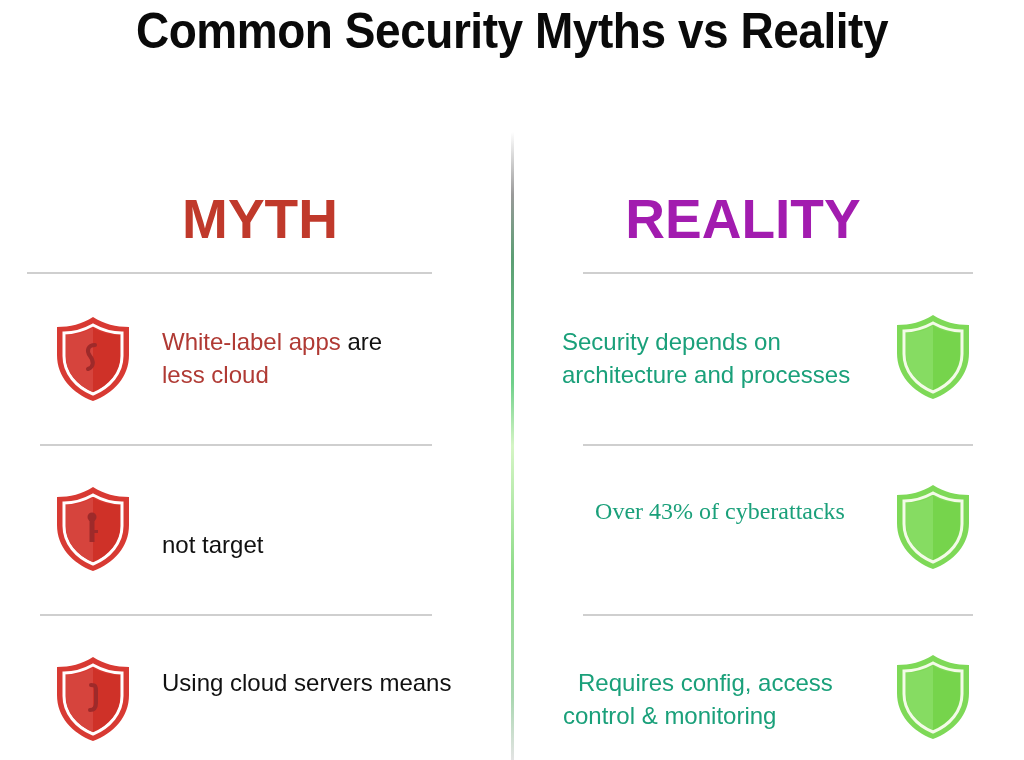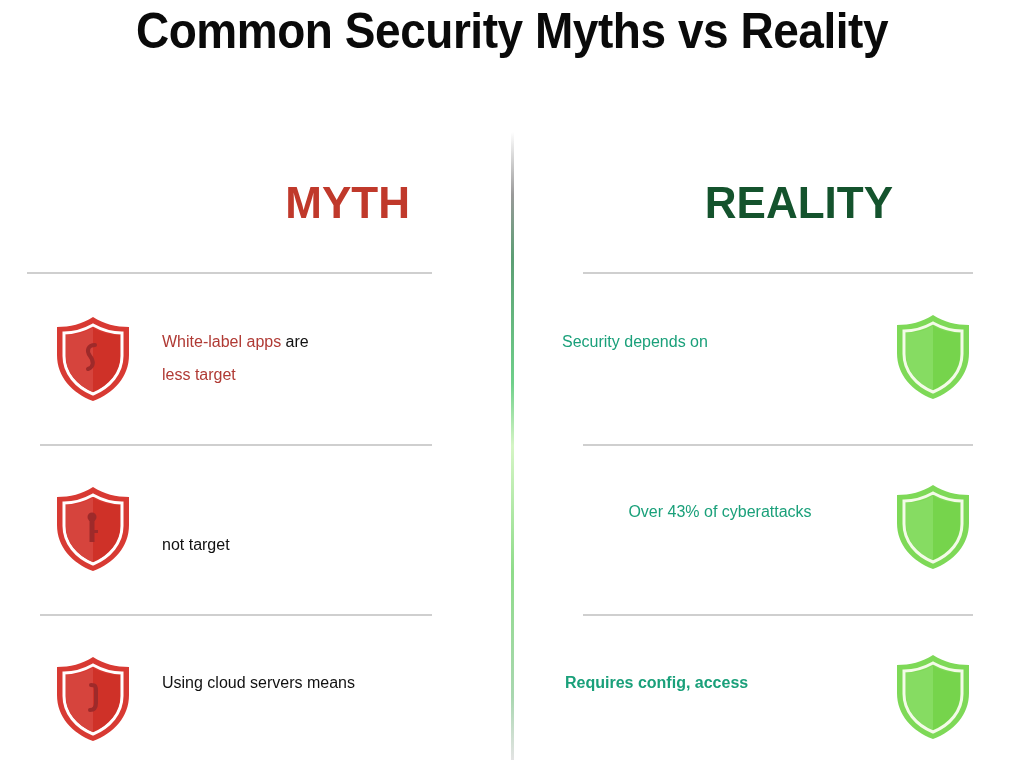--- a/index.html
+++ b/index.html
@@ -6,22 +6,22 @@
     html, body { width: 1024px; height: 760px; background: #ffffff; overflow: hidden; }
     body { position: relative; font-family: "Liberation Sans", "DejaVu Sans", sans-serif; }
 
     .title {
       position: absolute; left: 0; top: 2px; width: 1024px;
       text-align: center; font-size: 50px; font-weight: bold; color: #0a0a0a;
       letter-spacing: -0.5px; transform: scaleX(0.92); transform-origin: center;
     }
 
     .col-heading {
-      position: absolute; top: 178px; font-size: 44px; font-weight: bold;
-      text-align: right; letter-spacing: 0px;
+      position: absolute; top: 187px; font-size: 55px; font-weight: bold;
+      text-align: center; letter-spacing: 0px;
     }
     .myth-heading { left: 110px; width: 300px; }
     .reality-heading { left: 593px; width: 300px; }
 
     .center-divider {
       position: absolute; left: 511px; top: 132px; width: 3px; height: 628px;
       background: linear-gradient(to bottom,
         rgba(200,200,200,0) 0%,
         #9a9a9a 10%,
         #5c9e74 20%,
@@ -30,32 +30,32 @@
         #8fdc8a 70%,
         #a9d7b0 90%,
         rgba(200,200,200,0.5) 100%);
     }
 
     .hr { position: absolute; height: 2px; background: #cfcfcf; }
 
     .shield { position: absolute; width: 78px; height: 88px; }
 
     .stmt {
-      position: absolute; font-size: 16px; line-height: 33px; color: #111111;
+      position: absolute; font-size: 24px; line-height: 33px; color: #111111;
     }
     .myth-red { color: #b03a34; }
     .reality-text { color: #1aa07a; }
   </style>
 </head>
 <body>
 
 <div class="title">Common Security Myths vs Reality</div>
 
 <div class="col-heading myth-heading" style="color:#c0392b;">MYTH</div>
-<div class="col-heading reality-heading" style="color:#14532d;">REALITY</div>
+<div class="col-heading reality-heading" style="color:#a21caf;">REALITY</div>
 
 <div class="center-divider"></div>
 
 <div class="hr" style="left:27px; top:272px; width:405px;"></div>
 <div class="hr" style="left:40px; top:444px; width:392px;"></div>
 <div class="hr" style="left:40px; top:614px; width:392px;"></div>
 
 <div class="hr" style="left:583px; top:272px; width:390px;"></div>
 <div class="hr" style="left:583px; top:444px; width:390px;"></div>
 <div class="hr" style="left:583px; top:614px; width:390px;"></div>
@@ -63,21 +63,21 @@
 <div>
   <svg class="shield" style="left:54px; top:315px;" viewBox="0 0 78 88">
     <path d="M39 2 C28 9 16 12 3 12 L3 40 C3 62 18 78 39 86 C60 78 75 62 75 40 L75 12 C62 12 50 9 39 2 Z" fill="#d83a33"></path>
     <path d="M39 10 C30 15 20 18 10 18 L10 41 C10 58 22 72 39 79 C56 72 68 58 68 41 L68 18 C58 18 48 15 39 10 Z" fill="none" stroke="#ffffff" stroke-width="3"></path>
     <path d="M39 13 C30 18 21 20 12 20 L12 41 C12 57 23 70 39 77 Z" fill="#d6443d"></path>
     <path d="M39 13 C48 18 57 20 66 20 L66 41 C66 57 55 70 39 77 Z" fill="#cf3128"></path>
     <path d="M41 30 C34 30 32 36 36 41 C40 46 40 52 34 54" fill="none" stroke="#9e2a2a" stroke-width="4" stroke-linecap="round"></path>
   </svg>
   <div class="stmt" style="left:162px; top:325px;">
     <span class="myth-red">White-label apps</span><span> are</span><br>
-    <span class="myth-red">less target</span>
+    <span class="myth-red">less cloud</span>
   </div>
 </div>
 
 <div>
   <svg class="shield" style="left:54px; top:485px;" viewBox="0 0 78 88">
     <path d="M39 2 C28 9 16 12 3 12 L3 40 C3 62 18 78 39 86 C60 78 75 62 75 40 L75 12 C62 12 50 9 39 2 Z" fill="#d83a33"></path>
     <path d="M39 10 C30 15 20 18 10 18 L10 41 C10 58 22 72 39 79 C56 72 68 58 68 41 L68 18 C58 18 48 15 39 10 Z" fill="none" stroke="#ffffff" stroke-width="3"></path>
     <path d="M39 13 C30 18 21 20 12 20 L12 41 C12 57 23 70 39 77 Z" fill="#d6443d"></path>
     <path d="M39 13 C48 18 57 20 66 20 L66 41 C66 57 55 70 39 77 Z" fill="#cf3128"></path>
     <circle cx="38" cy="32" r="4.5" fill="#9e2a2a"></circle>
@@ -99,44 +99,46 @@
     <path d="M37 30 C42 30 42 32 42 36 L42 48 C42 53 40 55 36 55" fill="none" stroke="#9e2a2a" stroke-width="4" stroke-linecap="round"></path>
   </svg>
   <div class="stmt" style="left:162px; top:666px;">
     <span>Using cloud servers means</span><br>
   </div>
 </div>
 
 <div>
   <div class="stmt reality-text" style="left:562px; top:325px;">
     <span>Security depends on</span><br>
+    <span>architecture and processes</span>
   </div>
   <svg class="shield" style="left:894px; top:313px;" viewBox="0 0 78 88">
     <path d="M39 2 C28 9 16 12 3 12 L3 40 C3 62 18 78 39 86 C60 78 75 62 75 40 L75 12 C62 12 50 9 39 2 Z" fill="#7ed957"></path>
     <path d="M39 13 C30 18 21 20 12 20 L12 41 C12 57 23 70 39 77 Z" fill="#86dc62"></path>
     <path d="M39 13 C48 18 57 20 66 20 L66 41 C66 57 55 70 39 77 Z" fill="#76d44c"></path>
     <path d="M39 10 C30 15 20 18 10 18 L10 41 C10 58 22 72 39 79 C56 72 68 58 68 41 L68 18 C58 18 48 15 39 10 Z" fill="none" stroke="#f4fbe8" stroke-width="3"></path>
   </svg>
 </div>
 
 <div>
-  <div class="stmt reality-text" style="left:560px; top:495px; text-align:center; width:320px;">
+  <div class="stmt reality-text" style="left:560px; top:495px; text-align:center; width:320px;font-family:Liberation Serif, serif;">
     <span>Over 43% of cyberattacks</span><br>
   </div>
   <svg class="shield" style="left:894px; top:483px;" viewBox="0 0 78 88">
     <path d="M39 2 C28 9 16 12 3 12 L3 40 C3 62 18 78 39 86 C60 78 75 62 75 40 L75 12 C62 12 50 9 39 2 Z" fill="#7ed957"></path>
     <path d="M39 13 C30 18 21 20 12 20 L12 41 C12 57 23 70 39 77 Z" fill="#86dc62"></path>
     <path d="M39 13 C48 18 57 20 66 20 L66 41 C66 57 55 70 39 77 Z" fill="#76d44c"></path>
     <path d="M39 10 C30 15 20 18 10 18 L10 41 C10 58 22 72 39 79 C56 72 68 58 68 41 L68 18 C58 18 48 15 39 10 Z" fill="none" stroke="#f4fbe8" stroke-width="3"></path>
   </svg>
 </div>
 
 <div>
   <div class="stmt reality-text" style="left:563px; top:666px;">
-    <span style="margin-left:2px;font-weight:bold;">Requires config, access</span><br>
+    <span style="margin-left:15px;">Requires config, access</span><br>
+    <span>control &amp; monitoring</span>
   </div>
   <svg class="shield" style="left:894px; top:653px;" viewBox="0 0 78 88">
     <path d="M39 2 C28 9 16 12 3 12 L3 40 C3 62 18 78 39 86 C60 78 75 62 75 40 L75 12 C62 12 50 9 39 2 Z" fill="#7ed957"></path>
     <path d="M39 13 C30 18 21 20 12 20 L12 41 C12 57 23 70 39 77 Z" fill="#86dc62"></path>
     <path d="M39 13 C48 18 57 20 66 20 L66 41 C66 57 55 70 39 77 Z" fill="#76d44c"></path>
     <path d="M39 10 C30 15 20 18 10 18 L10 41 C10 58 22 72 39 79 C56 72 68 58 68 41 L68 18 C58 18 48 15 39 10 Z" fill="none" stroke="#f4fbe8" stroke-width="3"></path>
   </svg>
 </div>
 
 </body></html>

